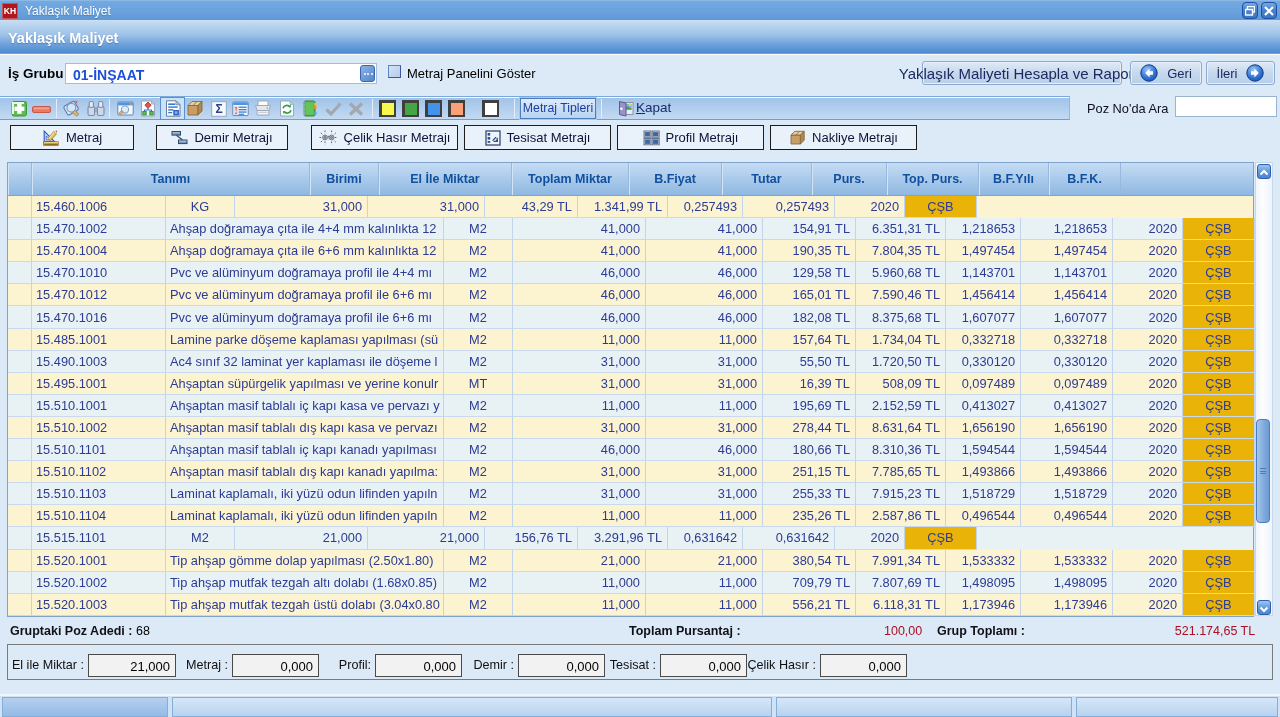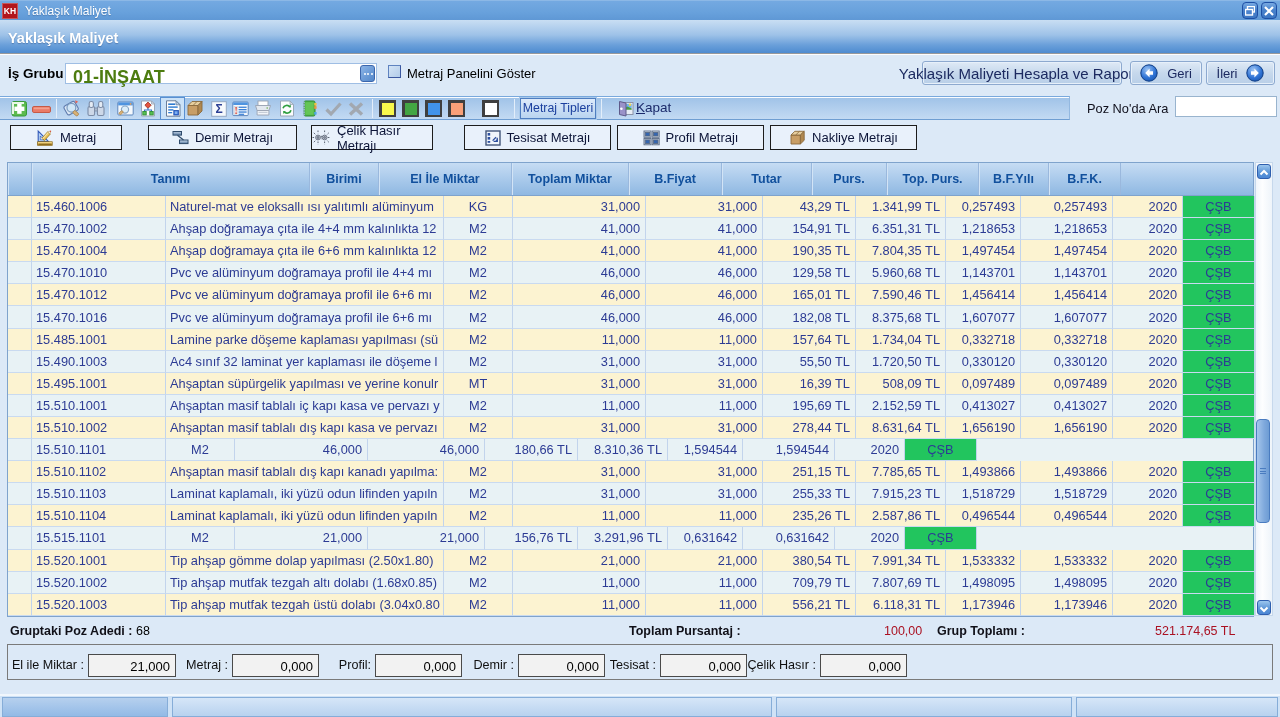--- a/index.html
+++ b/index.html
@@ -20,21 +20,21 @@
 #pagehdr { position:absolute; left:0; top:20px; width:1280px; height:34px;
   background:linear-gradient(#c9def3, #9ec2e8 45%, #6ba0da 75%, #4e8bd0);
   border-bottom:1px solid #97989a; box-shadow:0 1px 0 #fdfdfe; }
 #pagehdr span { position:absolute; left:8px; top:10px; color:#fff; font-weight:bold; font-size:14.5px;
   text-shadow:0 1px 1px rgba(30,60,110,.35); }
 
 
 #isgrubu-label { position:absolute; left:8px; top:66px; font-weight:bold; font-size:13.5px; color:#000; }
 #dropdown { position:absolute; left:65px; top:63px; width:312px; height:21px; background:#fff;
   border:1px solid #9fbee4; }
-#dropdown b { position:absolute; left:7px; top:3px; font-size:18px; color:#4d7c0f; }
+#dropdown b { position:absolute; left:7px; top:3px; font-size:14px; color:#1d4ed8; }
 #dots { position:absolute; right:1px; top:1px; width:15px; height:17px; border-radius:3px; border:1px solid #3c66ac;
   background:linear-gradient(135deg,#8cb4e6, #5287ca); }
 #dots i { position:absolute; top:7px; width:2px; height:2px; background:#fff; border-radius:50%; }
 #chk { position:absolute; left:388px; top:65px; width:13px; height:13px;
   border:1px solid #5f83c0; border-right-color:#3a57a0; border-bottom-color:#3a57a0;
   background:linear-gradient(135deg,#d3e4f6,#b2cce9); }
 #chklabel { position:absolute; left:407px; top:66px; font-size:13px; color:#000; }
 .topbtn { position:absolute; top:61px; height:24px; white-space:nowrap; border:1px solid #8da9cf; border-radius:3px;
   background:linear-gradient(#dfeaf6, #c6d8ec 50%, #b9cfe8); color:#1c2a60; font-size:13px;
   display:flex; align-items:center; justify-content:center; box-shadow:0 0 0 1px #e7f0fa inset; }
@@ -65,21 +65,21 @@
   color:#11509d; border-right:1px solid #9ab8dd; box-shadow:1px 0 0 #d2e4f6 inset; position:relative; height:100%; }
 .sorta { font-size:9px; color:#3a5f94; position:absolute; right:7px; top:11px; }
 .tr { display:flex; height:22.1px; }
 .cream { background:#fcf3d1; }
 .bluer { background:#e8f2f5; }
 .c { flex:none; font-size:12.8px; color:#2c3b94; border-right:1px solid #c2d4ec; border-bottom:1px solid #c9daf0;
   display:flex; align-items:center; white-space:nowrap; overflow:hidden; height:100%; }
 .al { padding-left:4px; justify-content:flex-start; }
 .ar { padding-right:5px; justify-content:flex-end; }
 .ac { justify-content:center; }
-.bfk { background:#22c55e; }
+.bfk { background:#eab308; }
 .clip { }
 
 
 #vscroll { position:absolute; left:1255px; top:162px; width:18px; height:454px; background:linear-gradient(90deg,#f0f5fb,#fdfeff 40%,#eef4fa); border:1px solid #c6d8ec; }
 .sbtn { position:absolute; left:1px; width:14px; height:15px; border-radius:3px; border:1px solid #2f5fae;
   background:linear-gradient(#9cc6ee, #5e97d8 55%, #4a86d4); color:#fff; }
 #sthumb { position:absolute; left:1256px; top:419px; width:14px; height:104px; border-radius:4px; border:1px solid #4a7cc0;
   background:linear-gradient(90deg,#a5c6ec,#7fa9dc 60%,#6d9cd4); }
 #sthumb div { margin-top:48px; }
 #sthumb div hr { border:none; border-top:1px solid #4a7cc0; margin:1.5px 3px; }
@@ -339,21 +339,21 @@
         <path d="M6.3 8.4 l3 -2 l4.4 2 v1.4 h-7.4 z" fill="#4a9e3f"></path>
         <path d="M1.5 1.5 L8 3 v13 L1.5 14.5 z" fill="#9a92c8" stroke="#5f5a8a" stroke-width="1"></path>
         <circle cx="3.4" cy="8.8" r="1.3" fill="#fff"></circle>
       </svg>
     </div>
 <div class="kapat"><span style="text-decoration:underline">K</span>apat</div>
 </div>
 <div id="pozara">Poz No'da Ara</div>
 <div id="pozinp"></div>
 
-<div class="tab" style="left:10px;width:112px">
+<div class="tab" style="left:10px;width:124px">
     <span class="tabic">
       <svg width="18" height="17" viewBox="0 0 18 17">
         <path d="M2.2 2.2 V12.6 H12.6 Z" fill="#b9d4f4" stroke="#3158b8" stroke-width="1.1"></path>
         <path d="M4.3 7 V10.8 H8.1 Z" fill="#eef4fc" stroke="#3158b8" stroke-width="0.7"></path>
         <rect x="1.6" y="12.8" width="14.6" height="3.5" fill="#d9a93c" stroke="#8a6a1c" stroke-width="0.8"></rect>
         <rect x="2" y="13.1" width="13.8" height="1.4" fill="#f3d98c"></rect>
         <g stroke="#6b4f10" stroke-width="0.8">
           <path d="M3 14.6 v1.4"></path>
           <path d="M4 14.6 v1.4"></path>
           <path d="M5 14.6 v1.4"></path>
@@ -371,33 +371,33 @@
         <g transform="rotate(-48 9.5 7.5)">
           <rect x="5.8" y="6" width="8.6" height="3.4" fill="#ecc258" stroke="#9a7a20" stroke-width="0.8"></rect>
           <rect x="5.8" y="6.4" width="8.6" height="1" fill="#f7e3a8"></rect>
           <path d="M14.4 6 l2.8 1.7 -2.8 1.7 z" fill="#f7ecd4" stroke="#b09a60" stroke-width="0.5"></path>
           <path d="M16.1 7 l1.5 0.7 -1.5 0.8 z" fill="#e23426"></path>
         </g>
       </svg>
     </span>
     <span>Metraj</span>
   </div>
-<div class="tab" style="left:148px;width:149px">
+<div class="tab" style="left:156px;width:132px">
     <span class="tabic">
       <svg width="17" height="15" viewBox="0 0 17 15">
         <rect x="1" y="1.5" width="8.5" height="3.6" fill="#7b97b8" stroke="#2e4a6a" stroke-width="1"></rect>
         <rect x="1.6" y="2.1" width="7.3" height="1.2" fill="#aabdd4"></rect>
         <rect x="7.5" y="10" width="8.5" height="3.6" fill="#7b97b8" stroke="#2e4a6a" stroke-width="1"></rect>
         <rect x="8.1" y="10.6" width="7.3" height="1.2" fill="#aabdd4"></rect>
         <path d="M5.5 5.2 L11.5 10" stroke="#2e4a6a" stroke-width="1.2"></path>
       </svg>
     </span>
     <span>Demir Metrajı</span>
   </div>
-<div class="tab" style="left:311px;width:122px">
+<div class="tab" style="left:311px;width:147px">
     <span class="tabic">
       <svg width="19" height="15" viewBox="0 0 19 15">
         <g stroke="#6e7686" stroke-width="1">
           <circle cx="6" cy="7.5" r="2.4" fill="#c9cfda"></circle>
           <circle cx="12.6" cy="7.5" r="2.4" fill="#c9cfda"></circle>
           <circle cx="6" cy="7.5" r="1" fill="#8b93a2"></circle>
           <circle cx="12.6" cy="7.5" r="1" fill="#8b93a2"></circle>
         </g>
         <g stroke="#4a5262" stroke-width="0.9" stroke-dasharray="1.6 1.2">
           <path d="M6 0.5 v3 M6 11.5 v3 M0.5 7.5 h2.6 M12.6 0.5 v3 M12.6 11.5 v3 M15.8 7.5 h2.6 M1.8 2.8 l2.2 2.2 M1.8 12.2 l2.2 -2.2 M16.8 2.8 l-2.2 2.2 M16.8 12.2 l-2.2 -2.2 M9.3 5.8 v3.4"></path>
@@ -458,21 +458,20 @@
       <div class="hc" style="width:93px">B.Fiyat</div>
       <div class="hc" style="width:90px">Tutar</div>
       <div class="hc" style="width:75px">Purs.</div>
       <div class="hc" style="width:92px">Top. Purs.</div>
       <div class="hc" style="width:70px">B.F.Yılı</div>
       <div class="hc" style="width:72px">B.F.K.</div>
     </div>
 <div class="tr cream">
       <div class="c ind" style="width:24px"></div>
       <div class="c al" style="width:134px">15.460.1006</div>
-      <div class="c al clip" style="width:278px">Naturel-mat ve eloksallı ısı yalıtımlı alüminyum</div>
       <div class="c ac" style="width:69px">KG</div>
       <div class="c ar" style="width:133px">31,000</div>
       <div class="c ar" style="width:117px">31,000</div>
       <div class="c ar" style="width:93px">43,29 TL</div>
       <div class="c ar" style="width:90px">1.341,99 TL</div>
       <div class="c ar" style="width:75px">0,257493</div>
       <div class="c ar" style="width:92px">0,257493</div>
       <div class="c ar" style="width:70px">2020</div>
       <div class="c ac bfk" style="width:72px">ÇŞB</div>
     </div>
@@ -612,20 +611,21 @@
       <div class="c ar" style="width:93px">278,44 TL</div>
       <div class="c ar" style="width:90px">8.631,64 TL</div>
       <div class="c ar" style="width:75px">1,656190</div>
       <div class="c ar" style="width:92px">1,656190</div>
       <div class="c ar" style="width:70px">2020</div>
       <div class="c ac bfk" style="width:72px">ÇŞB</div>
     </div>
 <div class="tr bluer">
       <div class="c ind" style="width:24px"></div>
       <div class="c al" style="width:134px">15.510.1101</div>
+      <div class="c al clip" style="width:278px">Ahşaptan masif tablalı iç kapı kanadı yapılması</div>
       <div class="c ac" style="width:69px">M2</div>
       <div class="c ar" style="width:133px">46,000</div>
       <div class="c ar" style="width:117px">46,000</div>
       <div class="c ar" style="width:93px">180,66 TL</div>
       <div class="c ar" style="width:90px">8.310,36 TL</div>
       <div class="c ar" style="width:75px">1,594544</div>
       <div class="c ar" style="width:92px">1,594544</div>
       <div class="c ar" style="width:70px">2020</div>
       <div class="c ac bfk" style="width:72px">ÇŞB</div>
     </div>
@@ -739,21 +739,21 @@
       <hr>
       <hr>
       <hr>
     </div>
   </div>
 
 <div class="sl" style="left:10px;"><span class="slb">Gruptaki Poz Adedi :</span> <span>68</span></div>
 <div class="sl slb" style="left:629px;">Toplam Pursantaj :</div>
 <div class="sl red" style="left:884px;">100,00</div>
 <div class="sl slb" style="left:937px;">Grup Toplamı :</div>
-<div class="sl red" style="left:1155px;width:120px;text-align:left;">521.174,65 TL</div>
+<div class="sl red" style="left:1155px;width:120px;text-align:center;">521.174,65 TL</div>
 
 <div id="fpanel">
 <div class="flab" style="left:-40px;width:116px">El ile Miktar :</div>
     <div class="fbox" style="left:80px;width:88px">21,000</div>
 <div class="flab" style="left:104px;width:116px">Metraj :</div>
     <div class="fbox" style="left:224px;width:87px">0,000</div>
 <div class="flab" style="left:247px;width:116px">Profil:</div>
     <div class="fbox" style="left:367px;width:87px">0,000</div>
 <div class="flab" style="left:390px;width:116px">Demir :</div>
     <div class="fbox" style="left:510px;width:87px">0,000</div>

